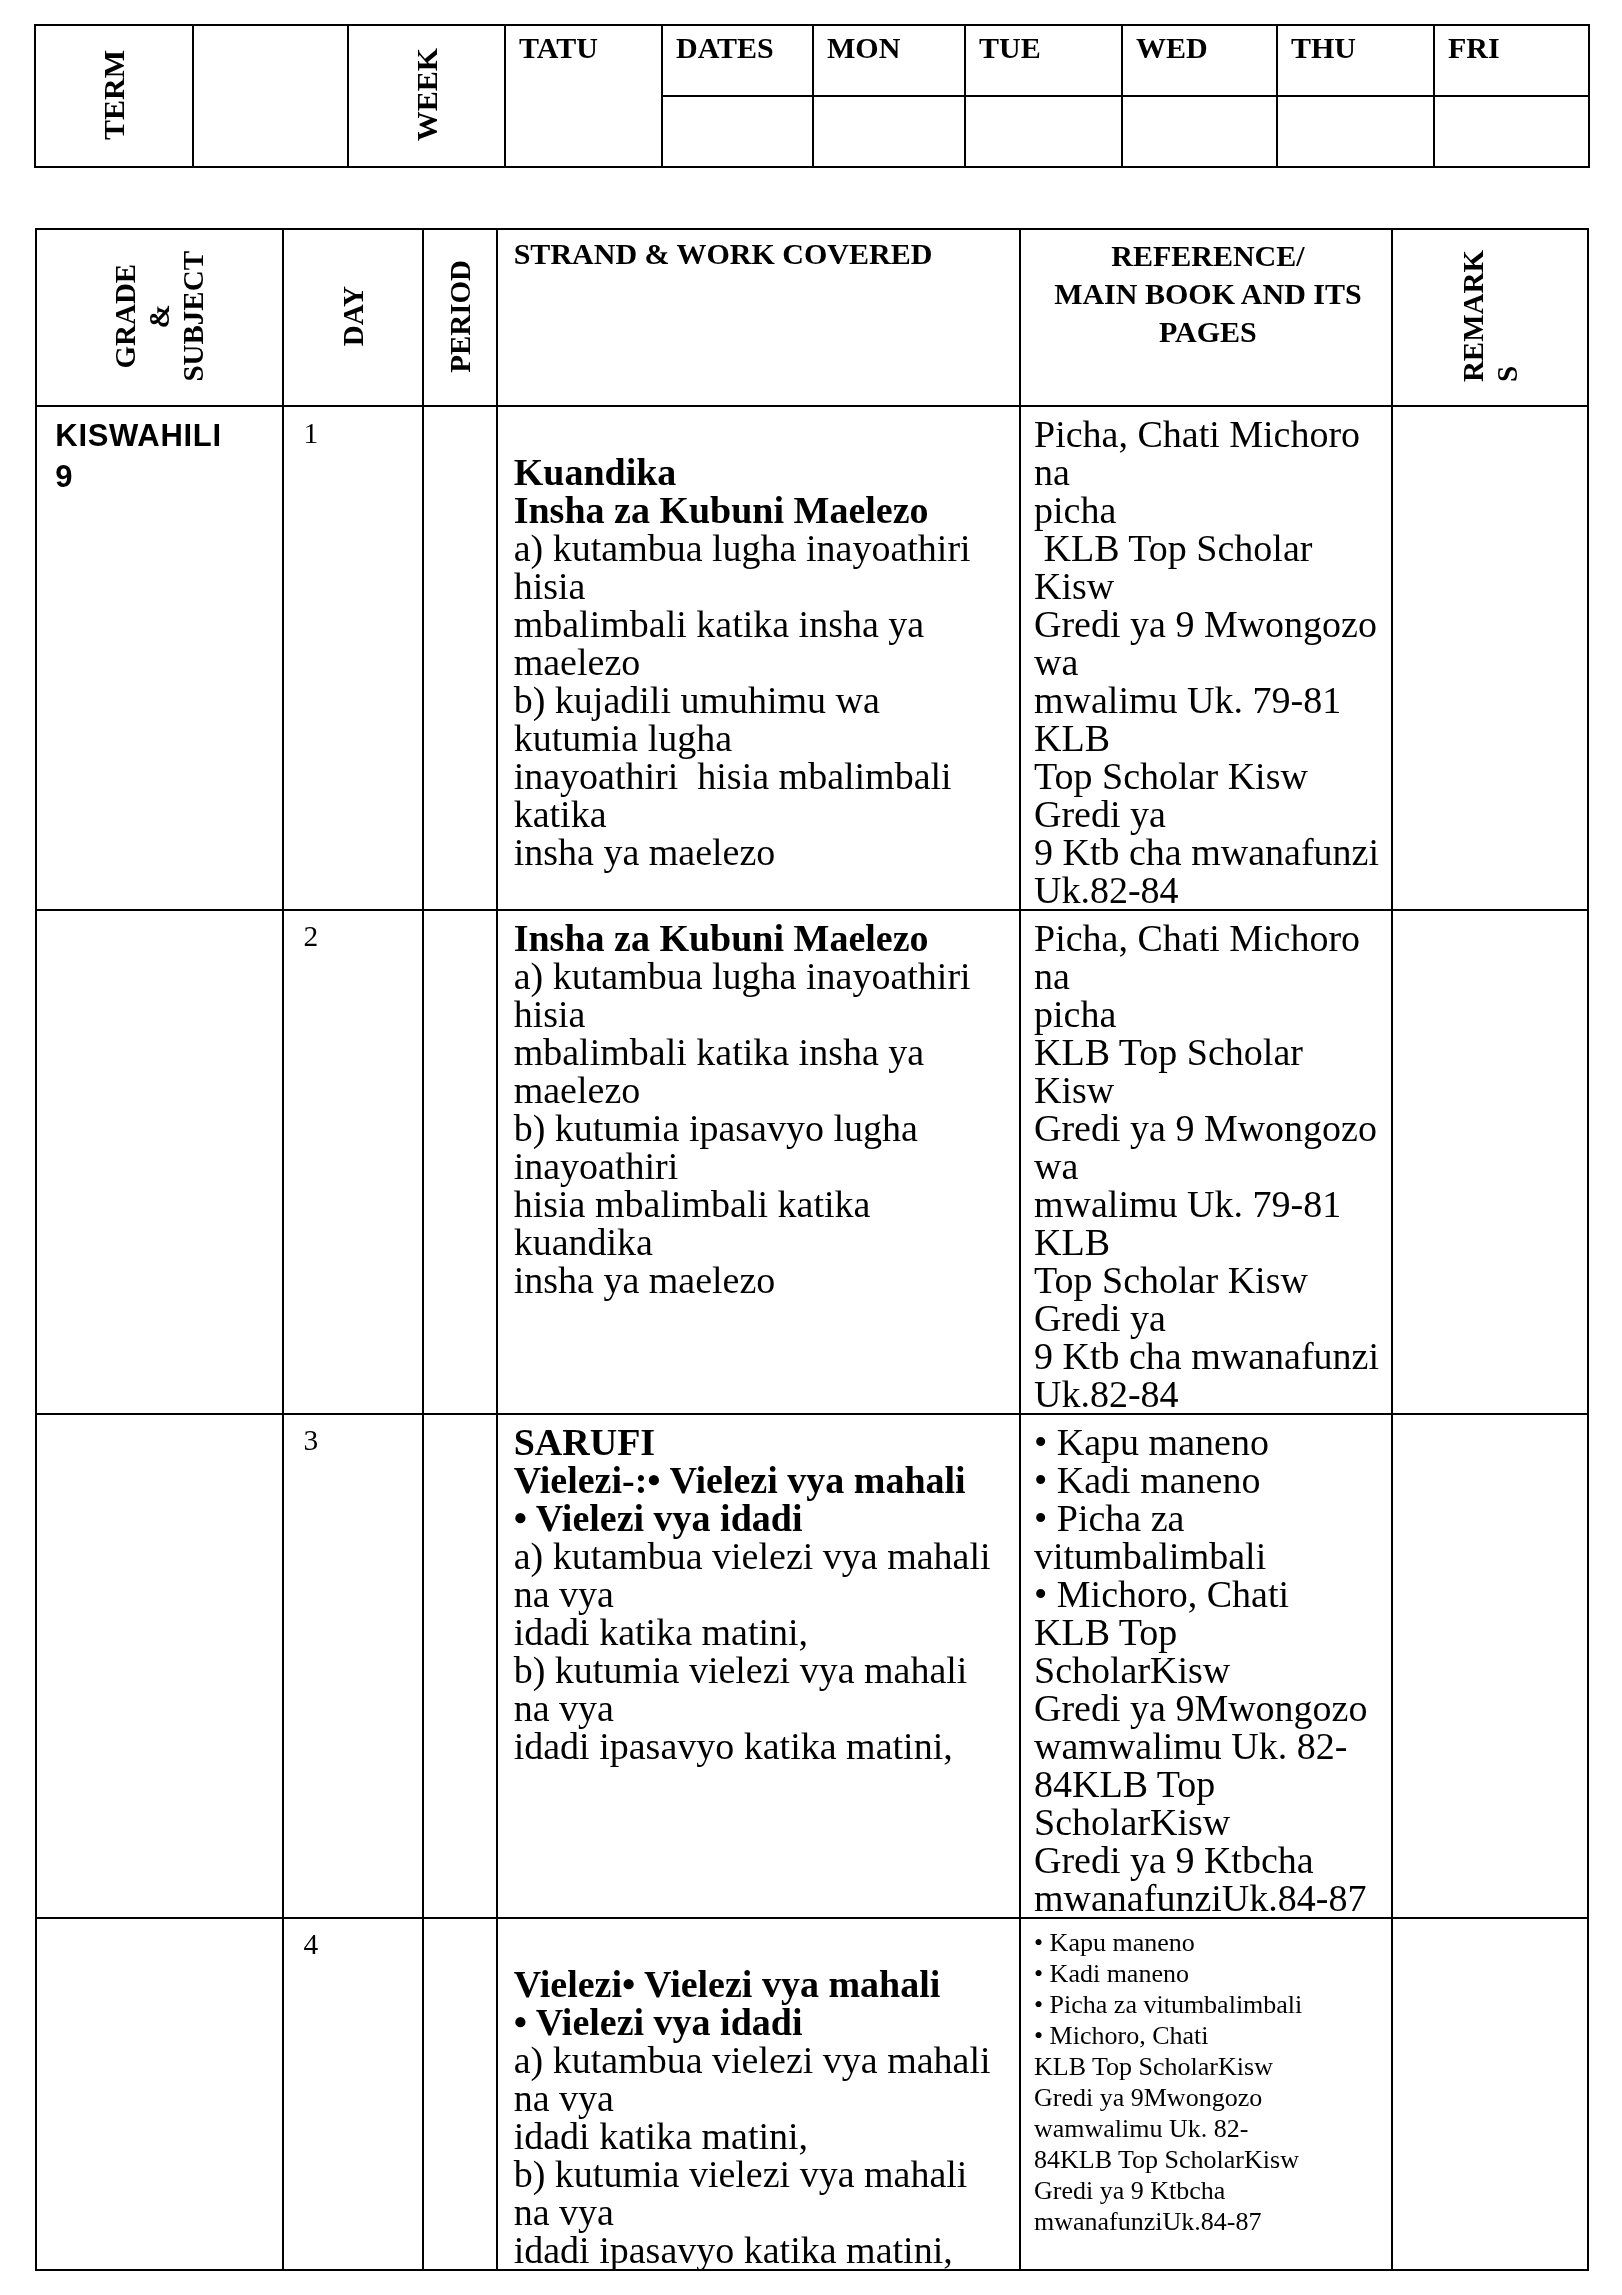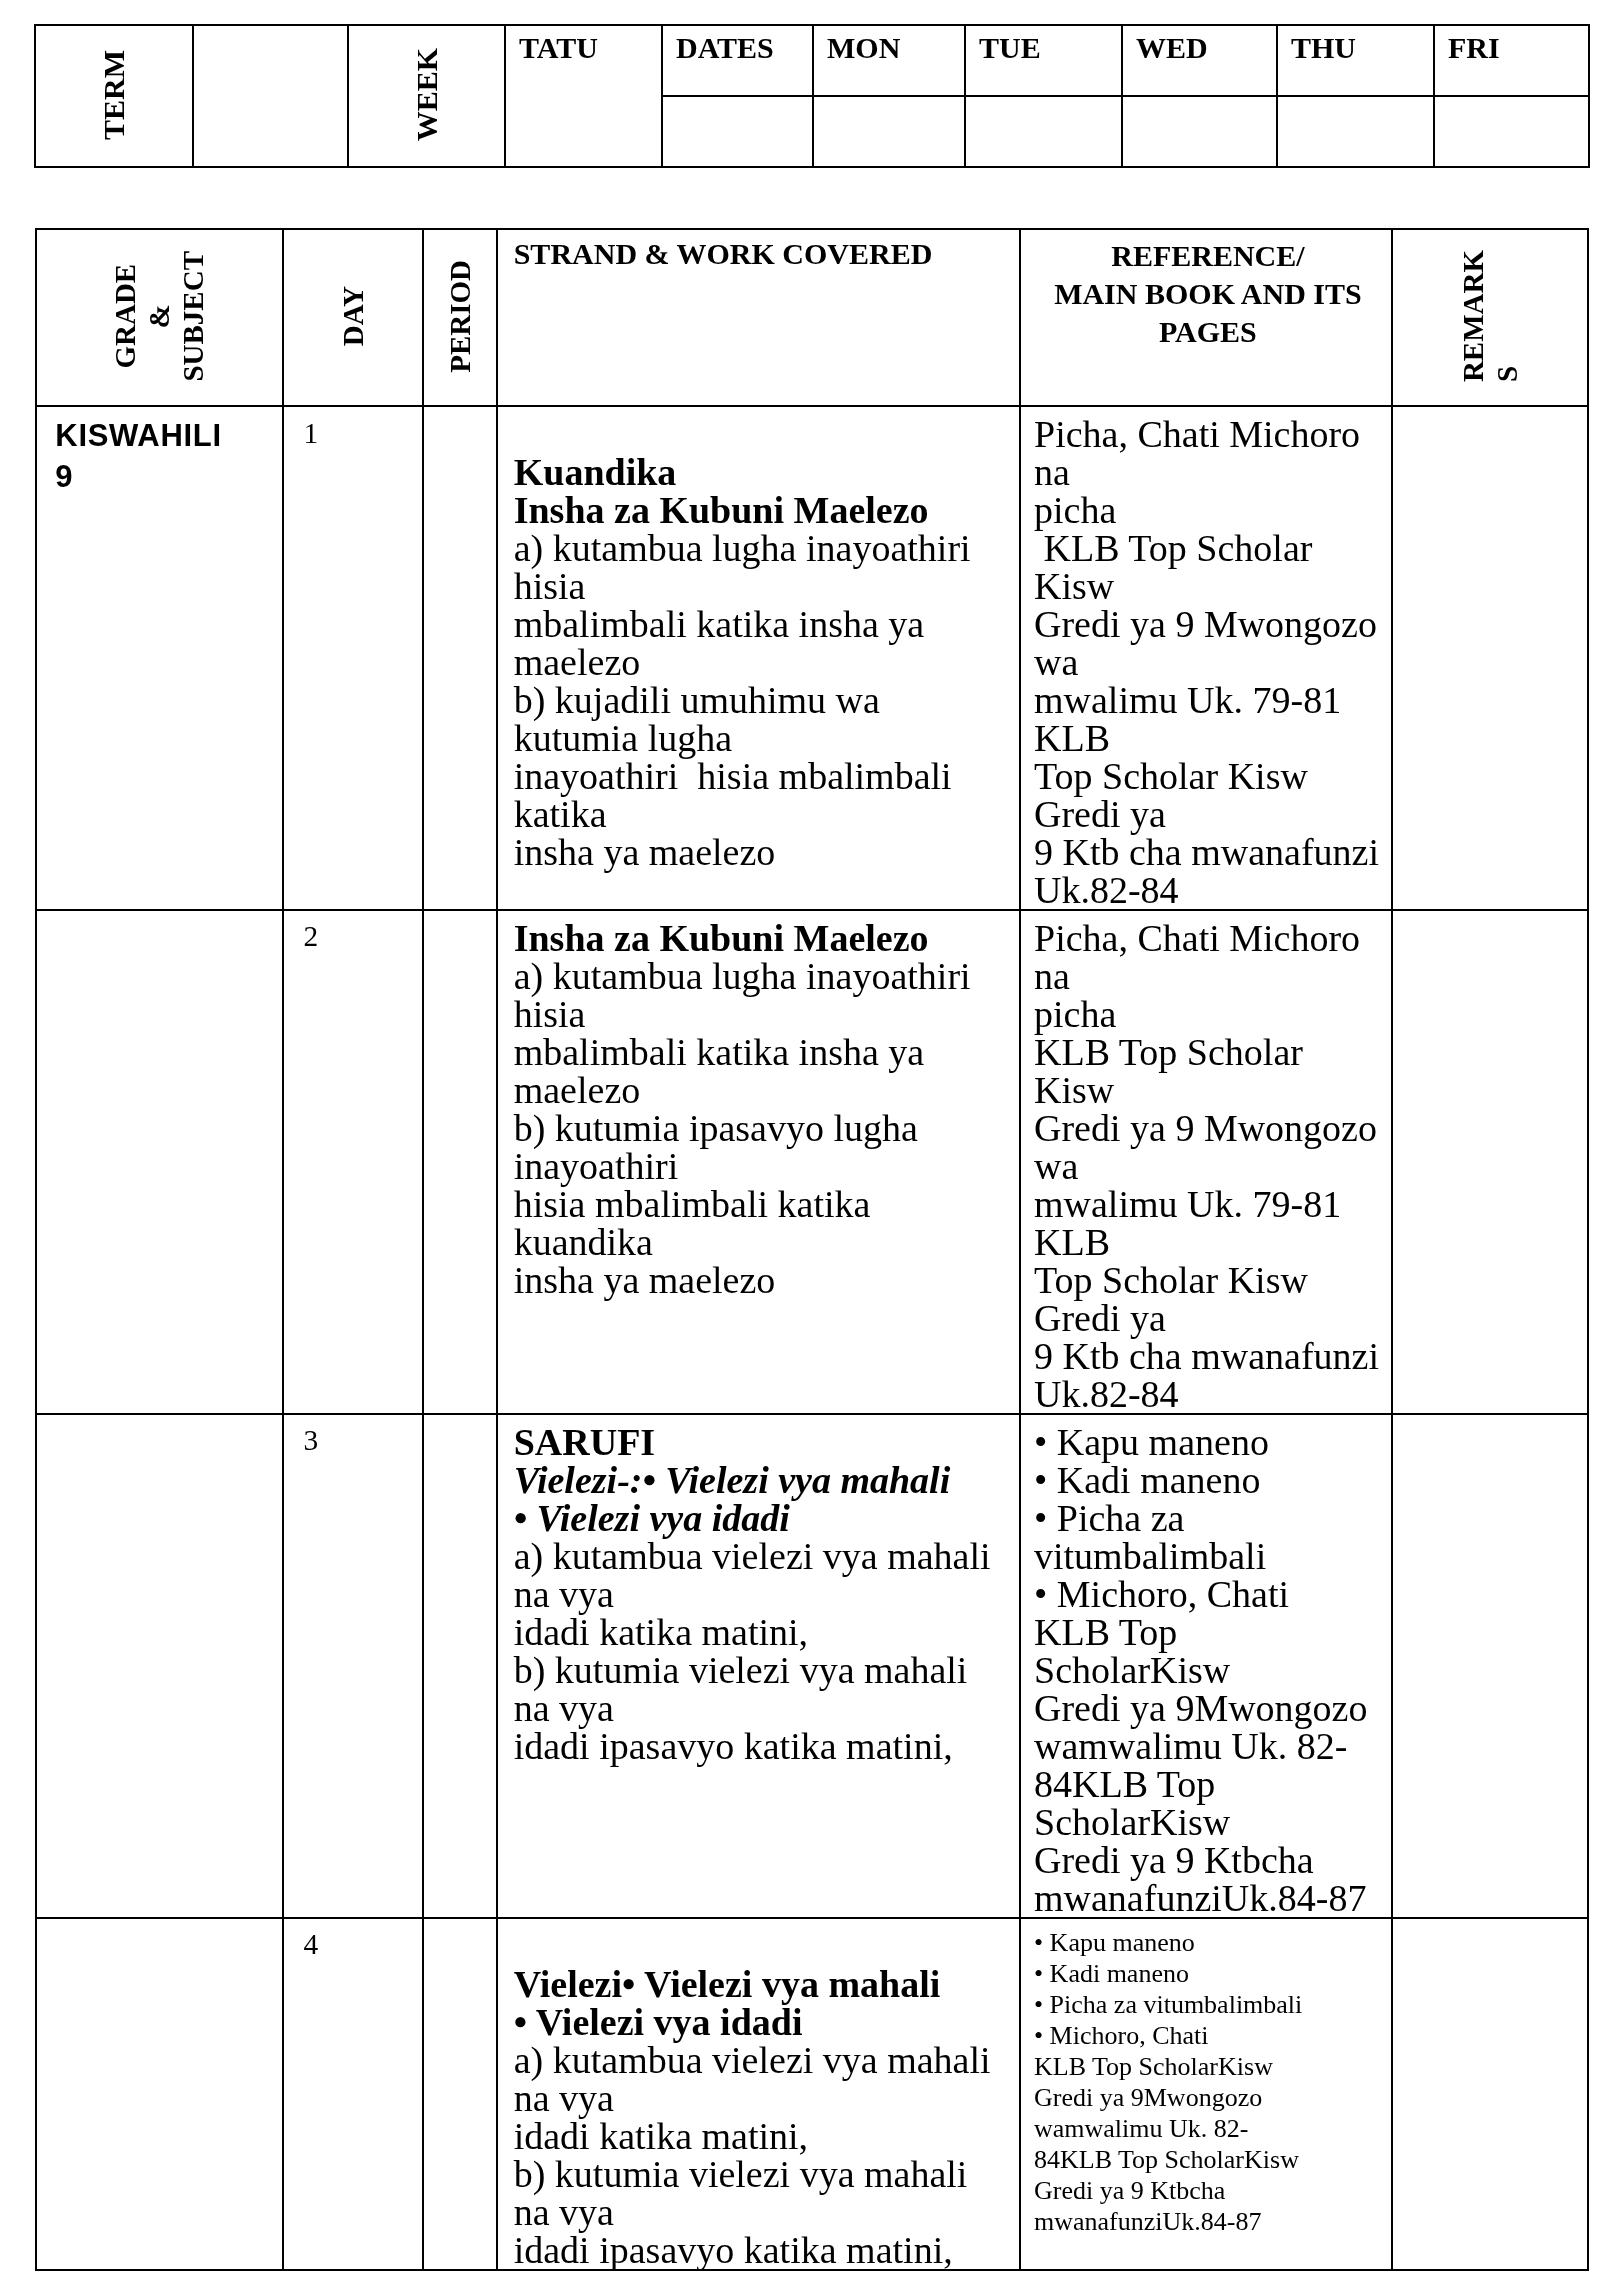--- a/index.html
+++ b/index.html
@@ -35,21 +35,21 @@
                    line-height:38px;white-space:pre-line;}
 
   .grade-cell{padding:7.9px 5.2px 0 18.3px;}
   .grade-text{font-family:"Liberation Sans","DejaVu Sans",sans-serif;font-weight:bold;
               font-size:31px;line-height:41px;white-space:pre-line;letter-spacing:0.7px;}
   .day-cell{padding:6.5px 5.2px 0 19.6px;font-size:29.4px;line-height:38px;}
   .strand-cell{padding:7.9px 14.4px 0 15.7px;}
   .ref-cell{padding:7.9px 7.9px 0 13px;}
   .txt{font-size:38px;line-height:38px;white-space:pre-line;}
   .b{font-weight:bold;}
-  .bi{font-weight:bold;font-style:italic;}
+  .bi{font-weight:bold;}
   .tight{font-size:26px;line-height:31px;}
 
   
   .footer-line{position:absolute;display:flex;align-items:flex-end;
                font-family:"Liberation Sans","DejaVu Sans",sans-serif;
                font-weight:bold;font-size:27.5px;line-height:35px;}
   #fl1{left:36px;top:1928px;width:1498px;}
   #fl2{left:36px;top:1993px;}
   .dots{border-bottom:2.6px dotted #000;height:0;margin-bottom:5.9px;}
   .dots-fill{flex:1;margin-left:2.6px;}

